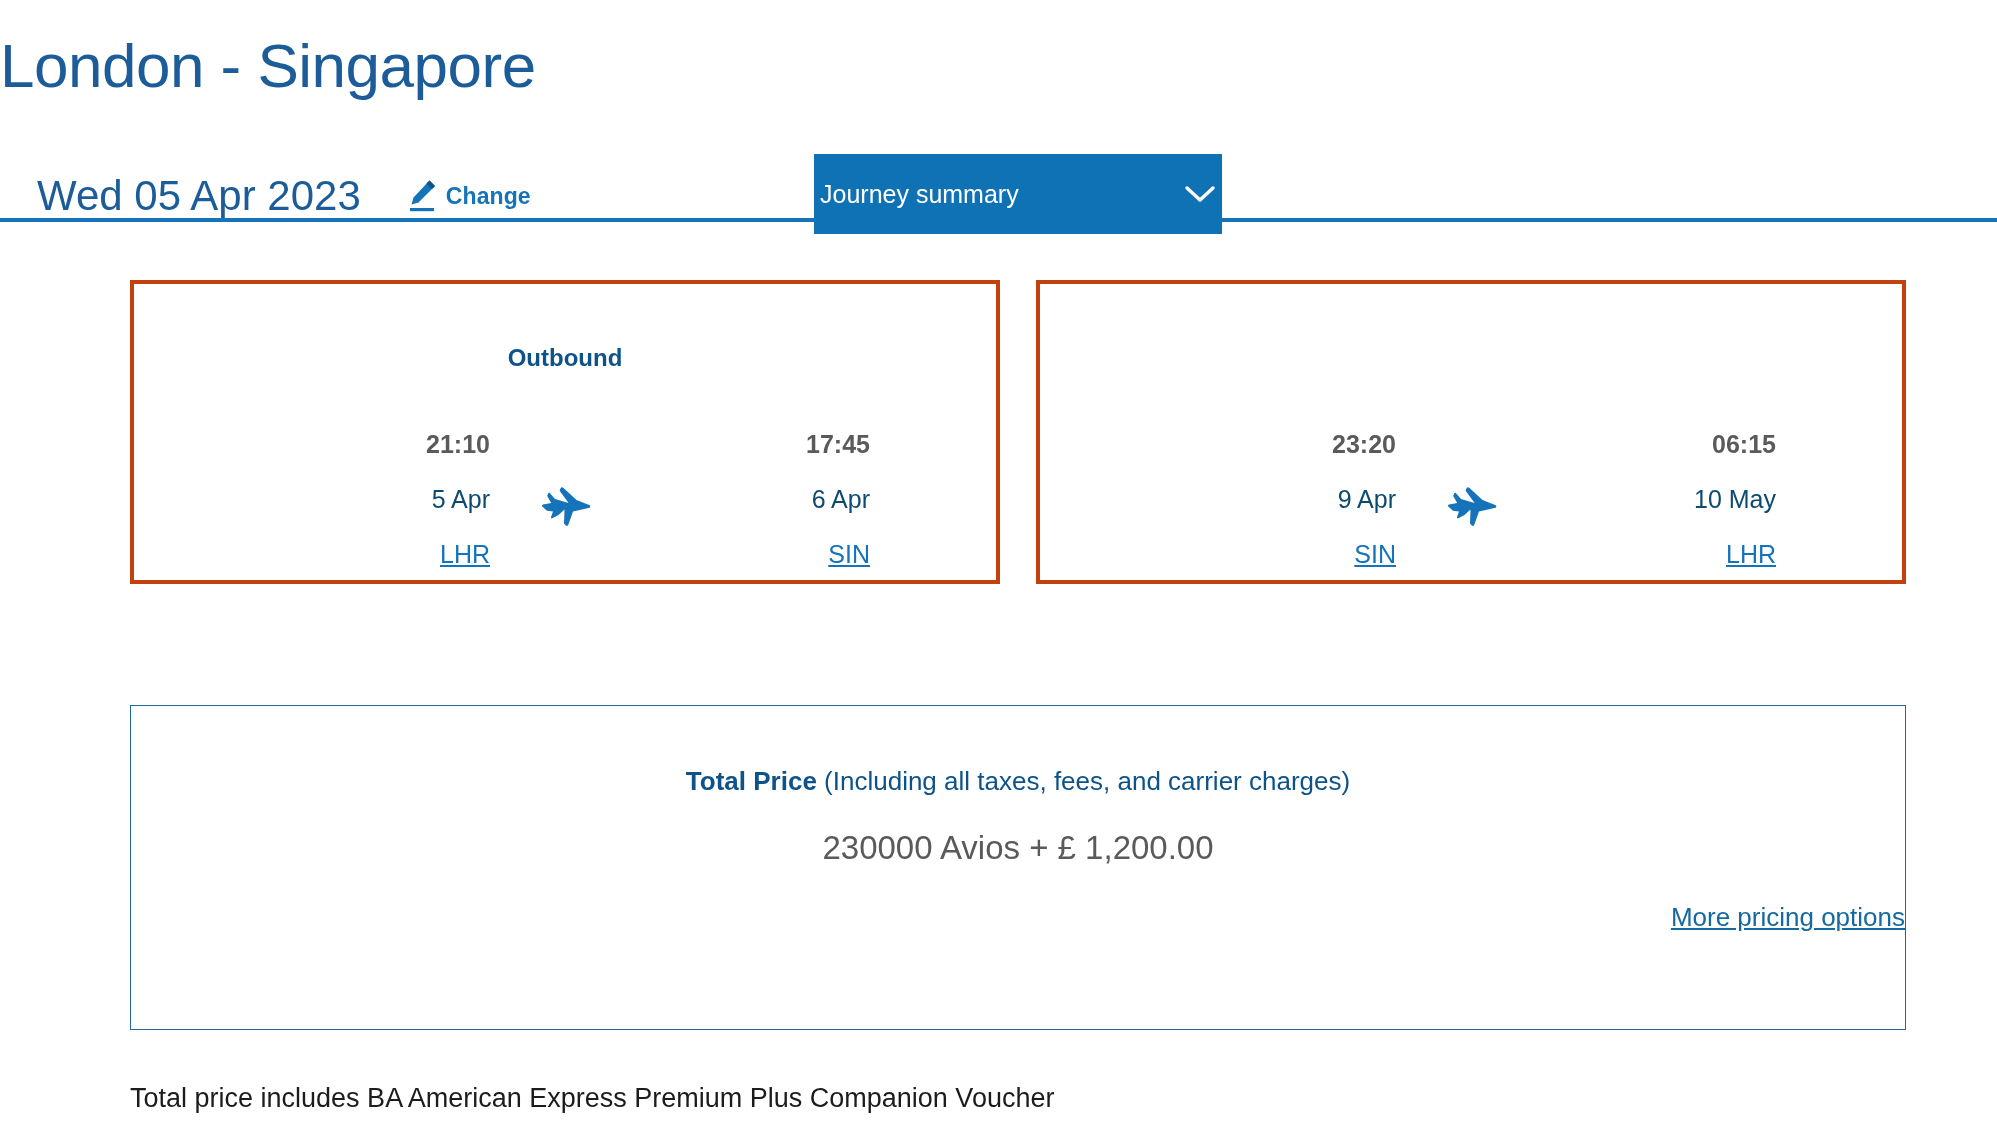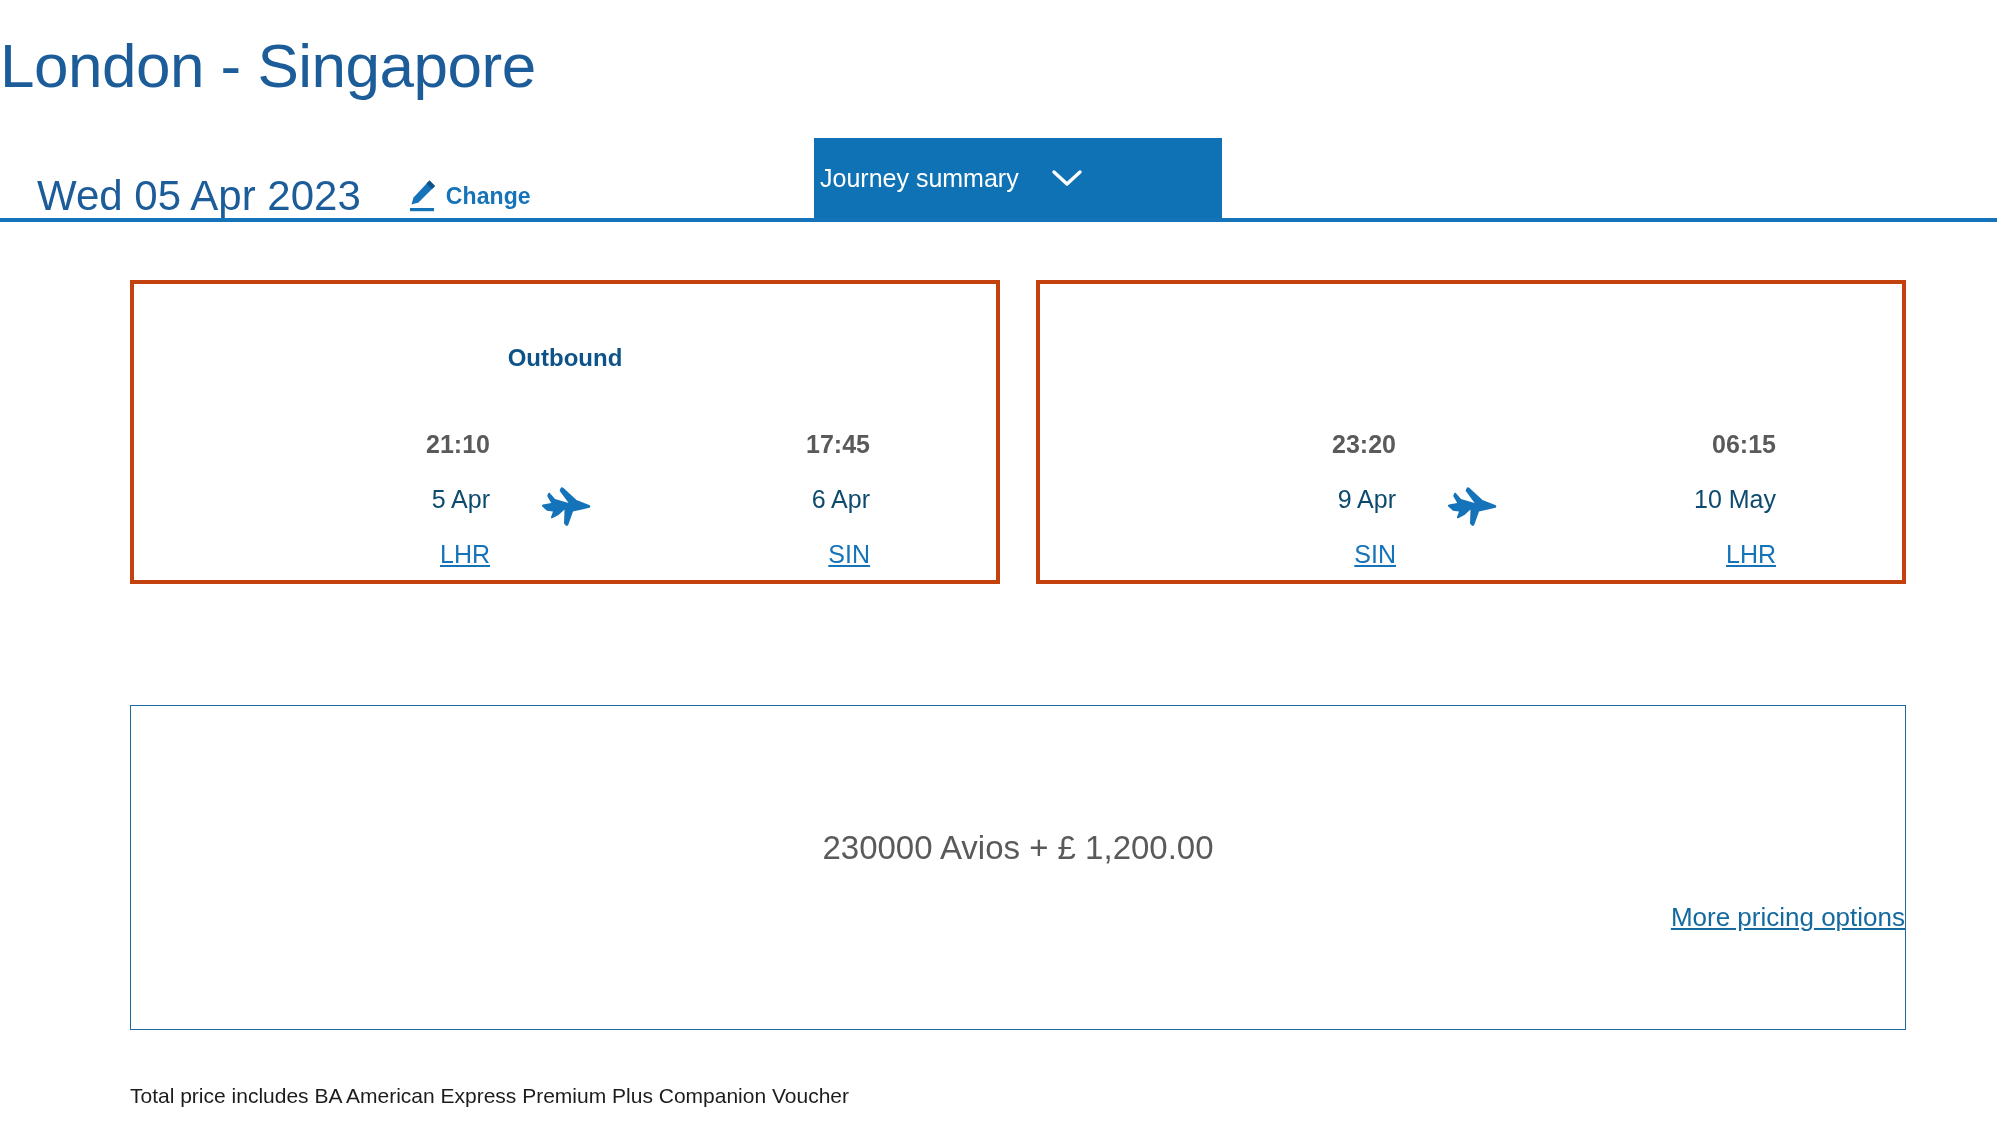--- a/index.html
+++ b/index.html
@@ -73,27 +73,27 @@
     position: absolute;
     left: 0;
     top: 218px;
     width: 1997px;
     height: 4px;
     background: #1573b9;
   }
   .journey-tab {
     position: absolute;
     left: 814px;
-    top: 138px;
+    top: 154px;
     width: 408px;
     height: 80px;
     background: #0f72b5;
     display: flex;
     align-items: center;
-    justify-content: flex-start;
+    justify-content: space-between;
     gap: 32px;
     cursor: pointer;
     border: none;
   }
   .journey-tab-label {
     font-size: 25px;
     color: #ffffff;
     font-weight: 400;
     line-height: 1;
   }
@@ -232,21 +232,21 @@
     text-decoration: underline;
     cursor: pointer;
     display: inline-block;
   }
 
   
   .footer-note {
     position: absolute;
     left: 130px;
     top: 1085px;
-    font-size: 21px;
+    font-size: 27px;
     font-weight: 400;
     color: #1c1c1c;
     line-height: 1;
     white-space: nowrap;
   }
 </style>
 </head>
 <body>
 
 <div class="page-title">London - Singapore</div>
@@ -311,19 +311,22 @@
     </div>
     <div class="leg-col">
       <div class="leg-time">06:15</div>
       <div class="leg-date">10 May</div>
       <a class="leg-airport">LHR</a>
     </div>
   </div>
 </div>
 
 <div id="price-card">
+  <div class="price-heading">
+    <span class="price-heading-strong">Total Price</span><span class="price-heading-note"> (Including all taxes, fees, and carrier charges)</span>
+  </div>
   <div class="price-amount">230000 Avios + £ 1,200.00</div>
   <div class="price-link">
     <span>More pricing options</span>
   </div>
 </div>
 
 <div class="footer-note">Total price includes BA American Express Premium Plus Companion Voucher</div>
 
 </body></html>

